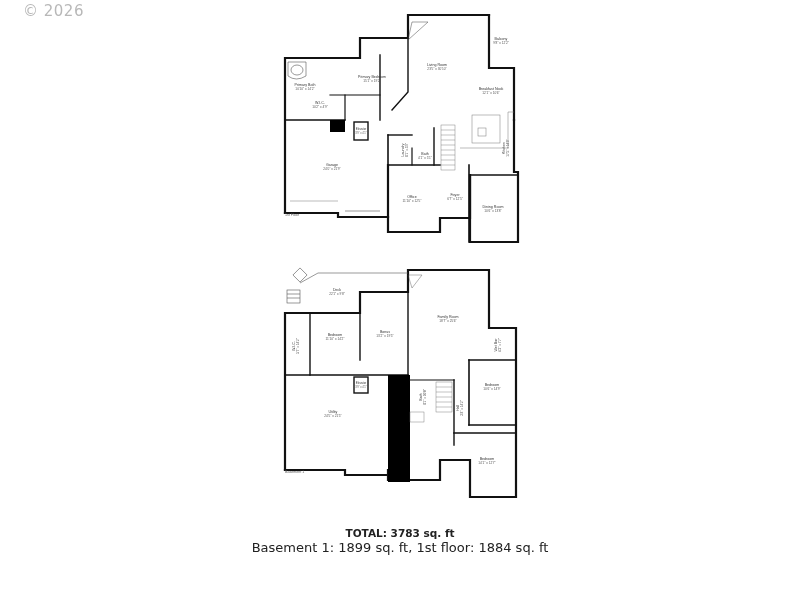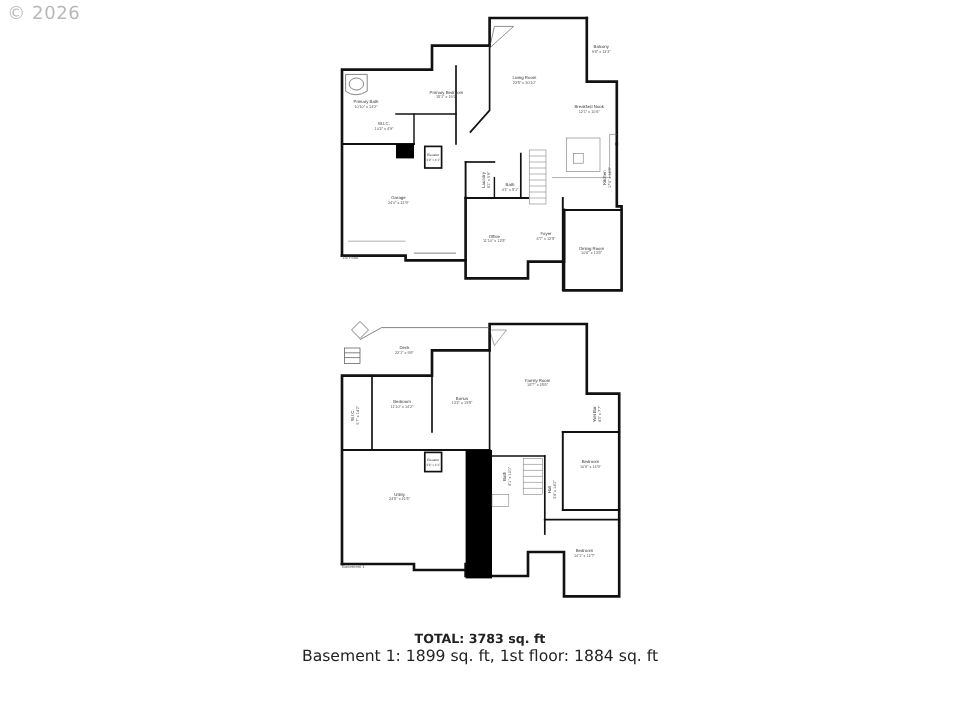--- a/index.html
+++ b/index.html
@@ -1,17 +1,17 @@
 <!DOCTYPE html>
 <html><head>
 <meta charset="utf-8">
 <style>
   html,body{margin:0;padding:0;background:#fff;}
   body{width:800px;height:600px;position:relative;overflow:hidden;font-family:"Liberation Sans",sans-serif;}
-  .copyright{position:absolute;left:6px;top:2px;font-size:15px;color:#b8b8b8;font-family:"DejaVu Sans",sans-serif;letter-spacing:0.5px;}
+  .copyright{position:absolute;left:23px;top:2px;font-size:15px;color:#b8b8b8;font-family:"DejaVu Sans",sans-serif;letter-spacing:0.5px;}
   svg.plan{position:absolute;left:0;top:0;}
   .lbl{font-family:"Liberation Sans",sans-serif;font-size:3.6px;fill:#333;text-anchor:middle;}
   .dim{font-family:"Liberation Sans",sans-serif;font-size:3.2px;fill:#555;text-anchor:middle;}
   .floorname{font-family:"Liberation Sans",sans-serif;font-size:3.6px;fill:#555;}
   .totals{position:absolute;left:0;width:800px;text-align:center;color:#222;}
   .total-line{top:527px;font-size:10.5px;font-weight:bold;font-family:"DejaVu Sans",sans-serif;}
   .breakdown-line{top:540px;font-size:13px;font-family:"DejaVu Sans",sans-serif;}
 </style>
 </head>
 <body>

